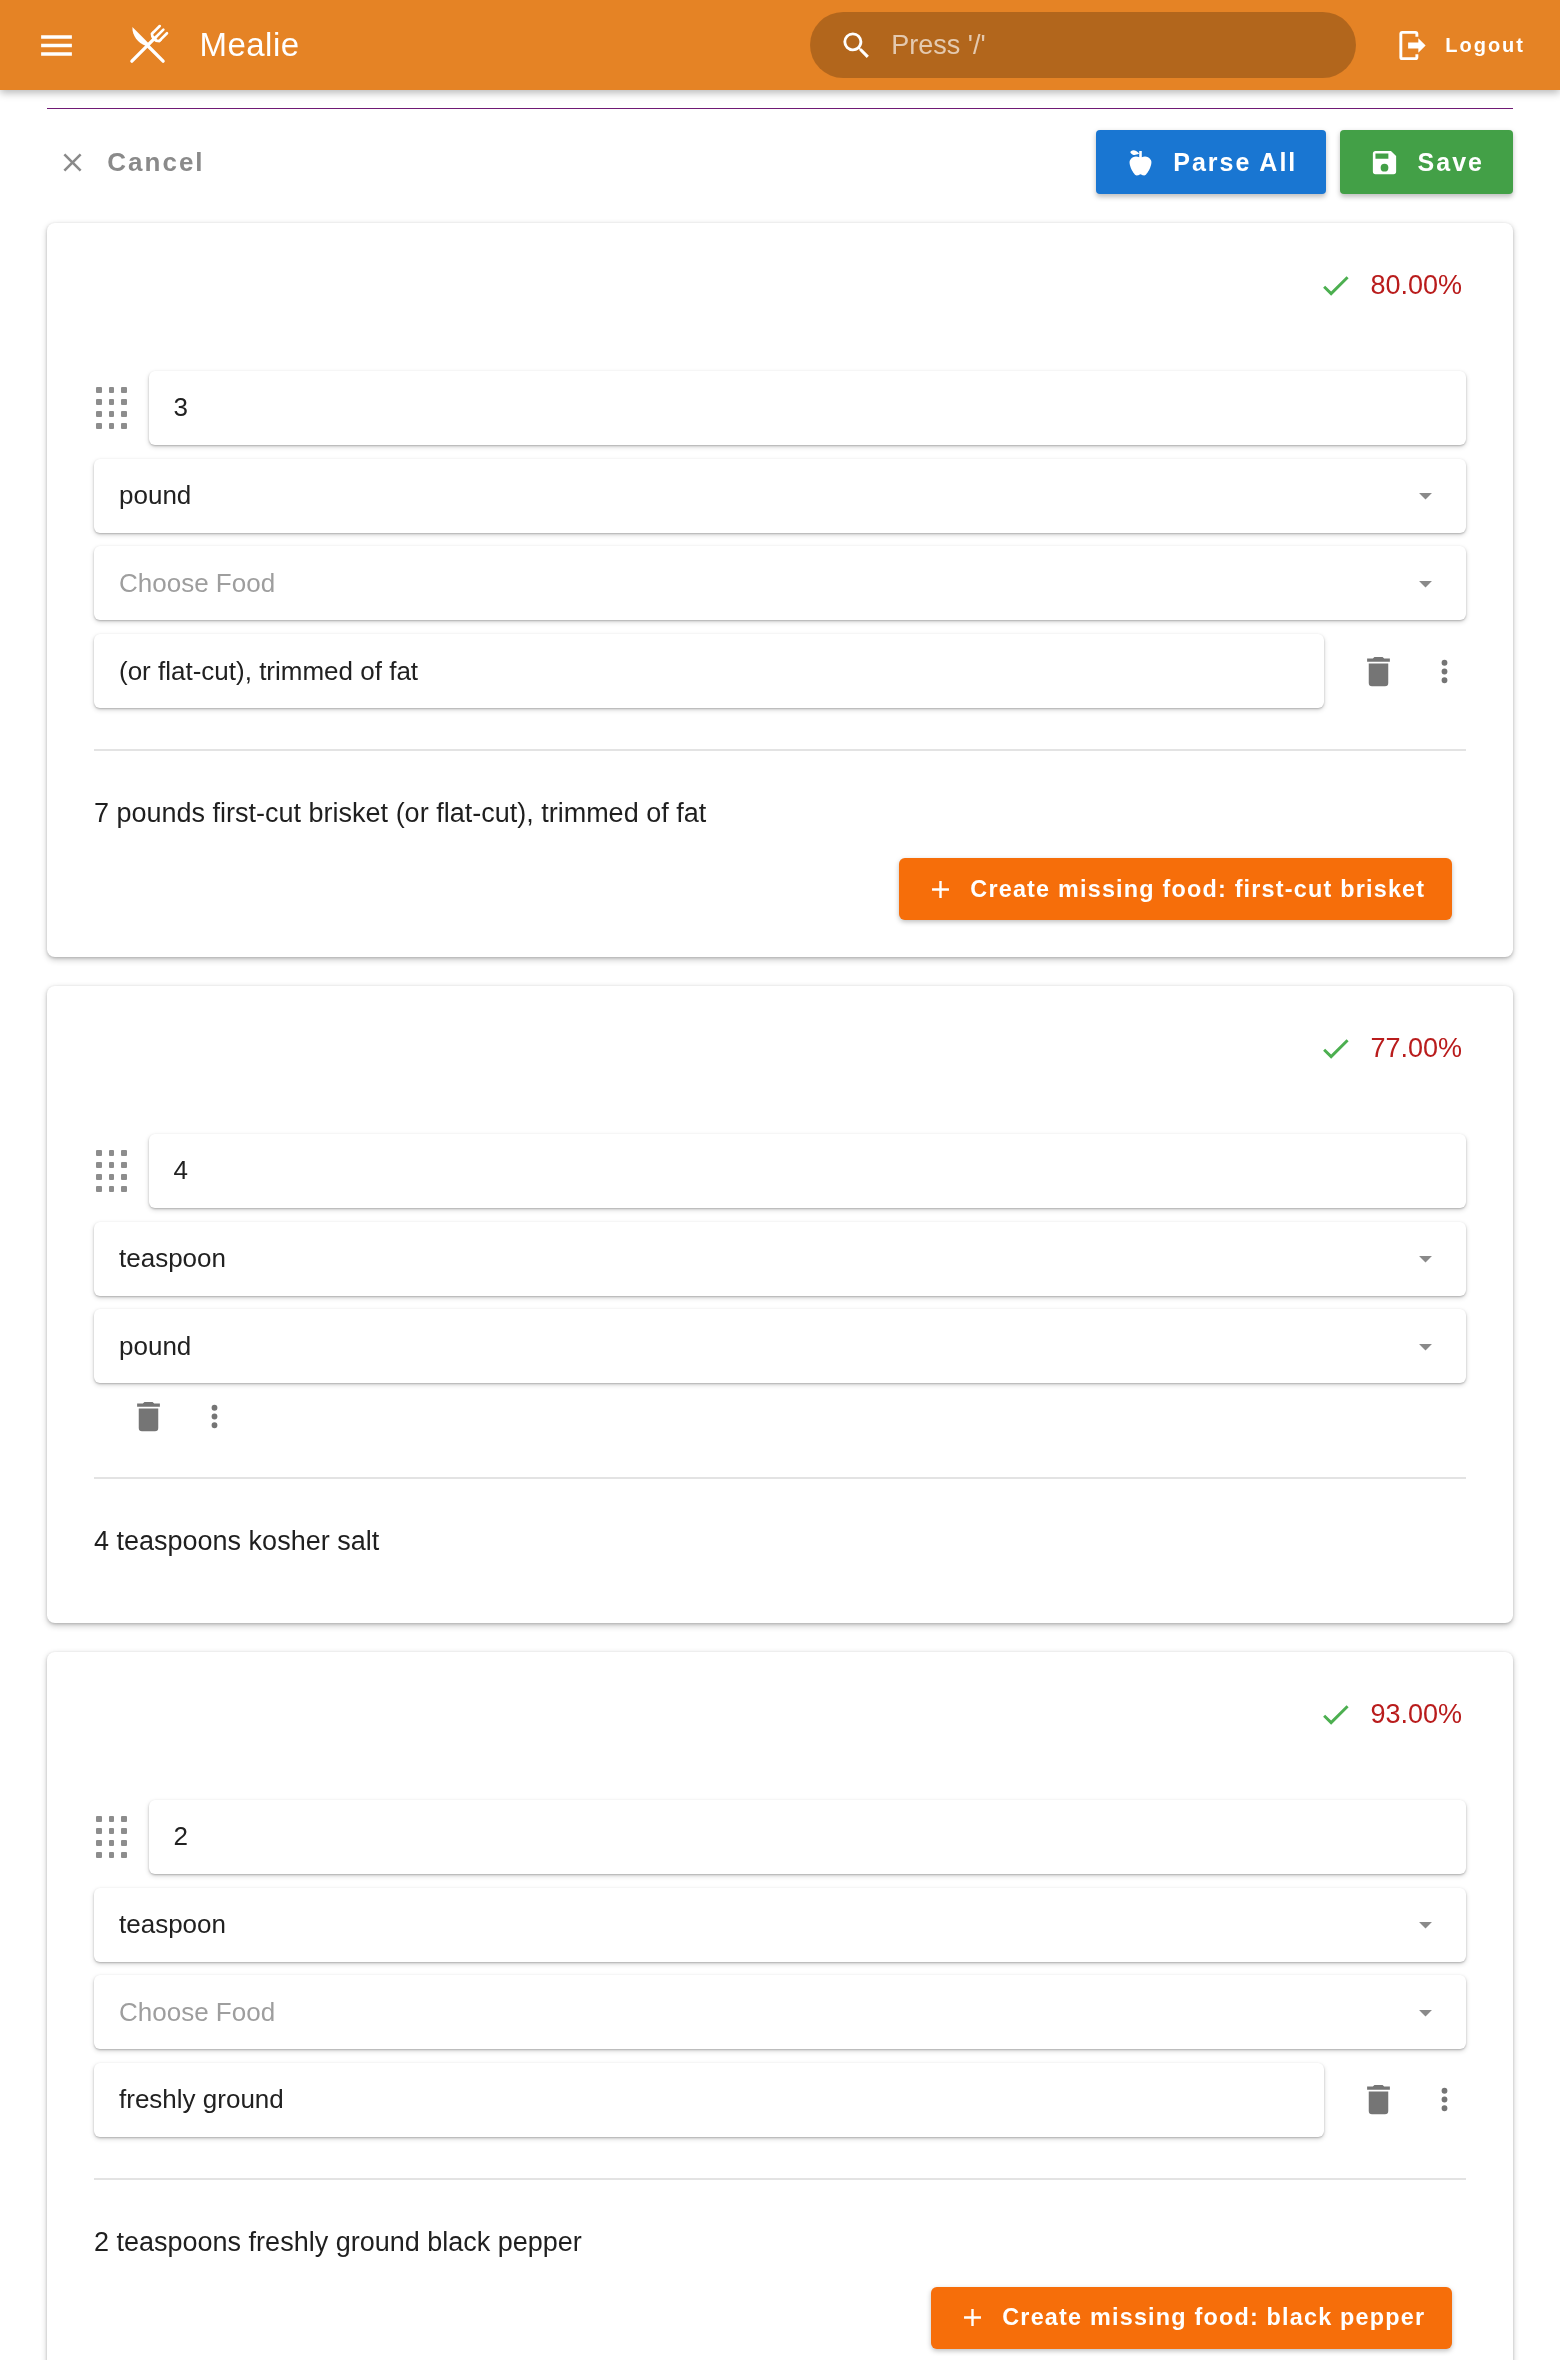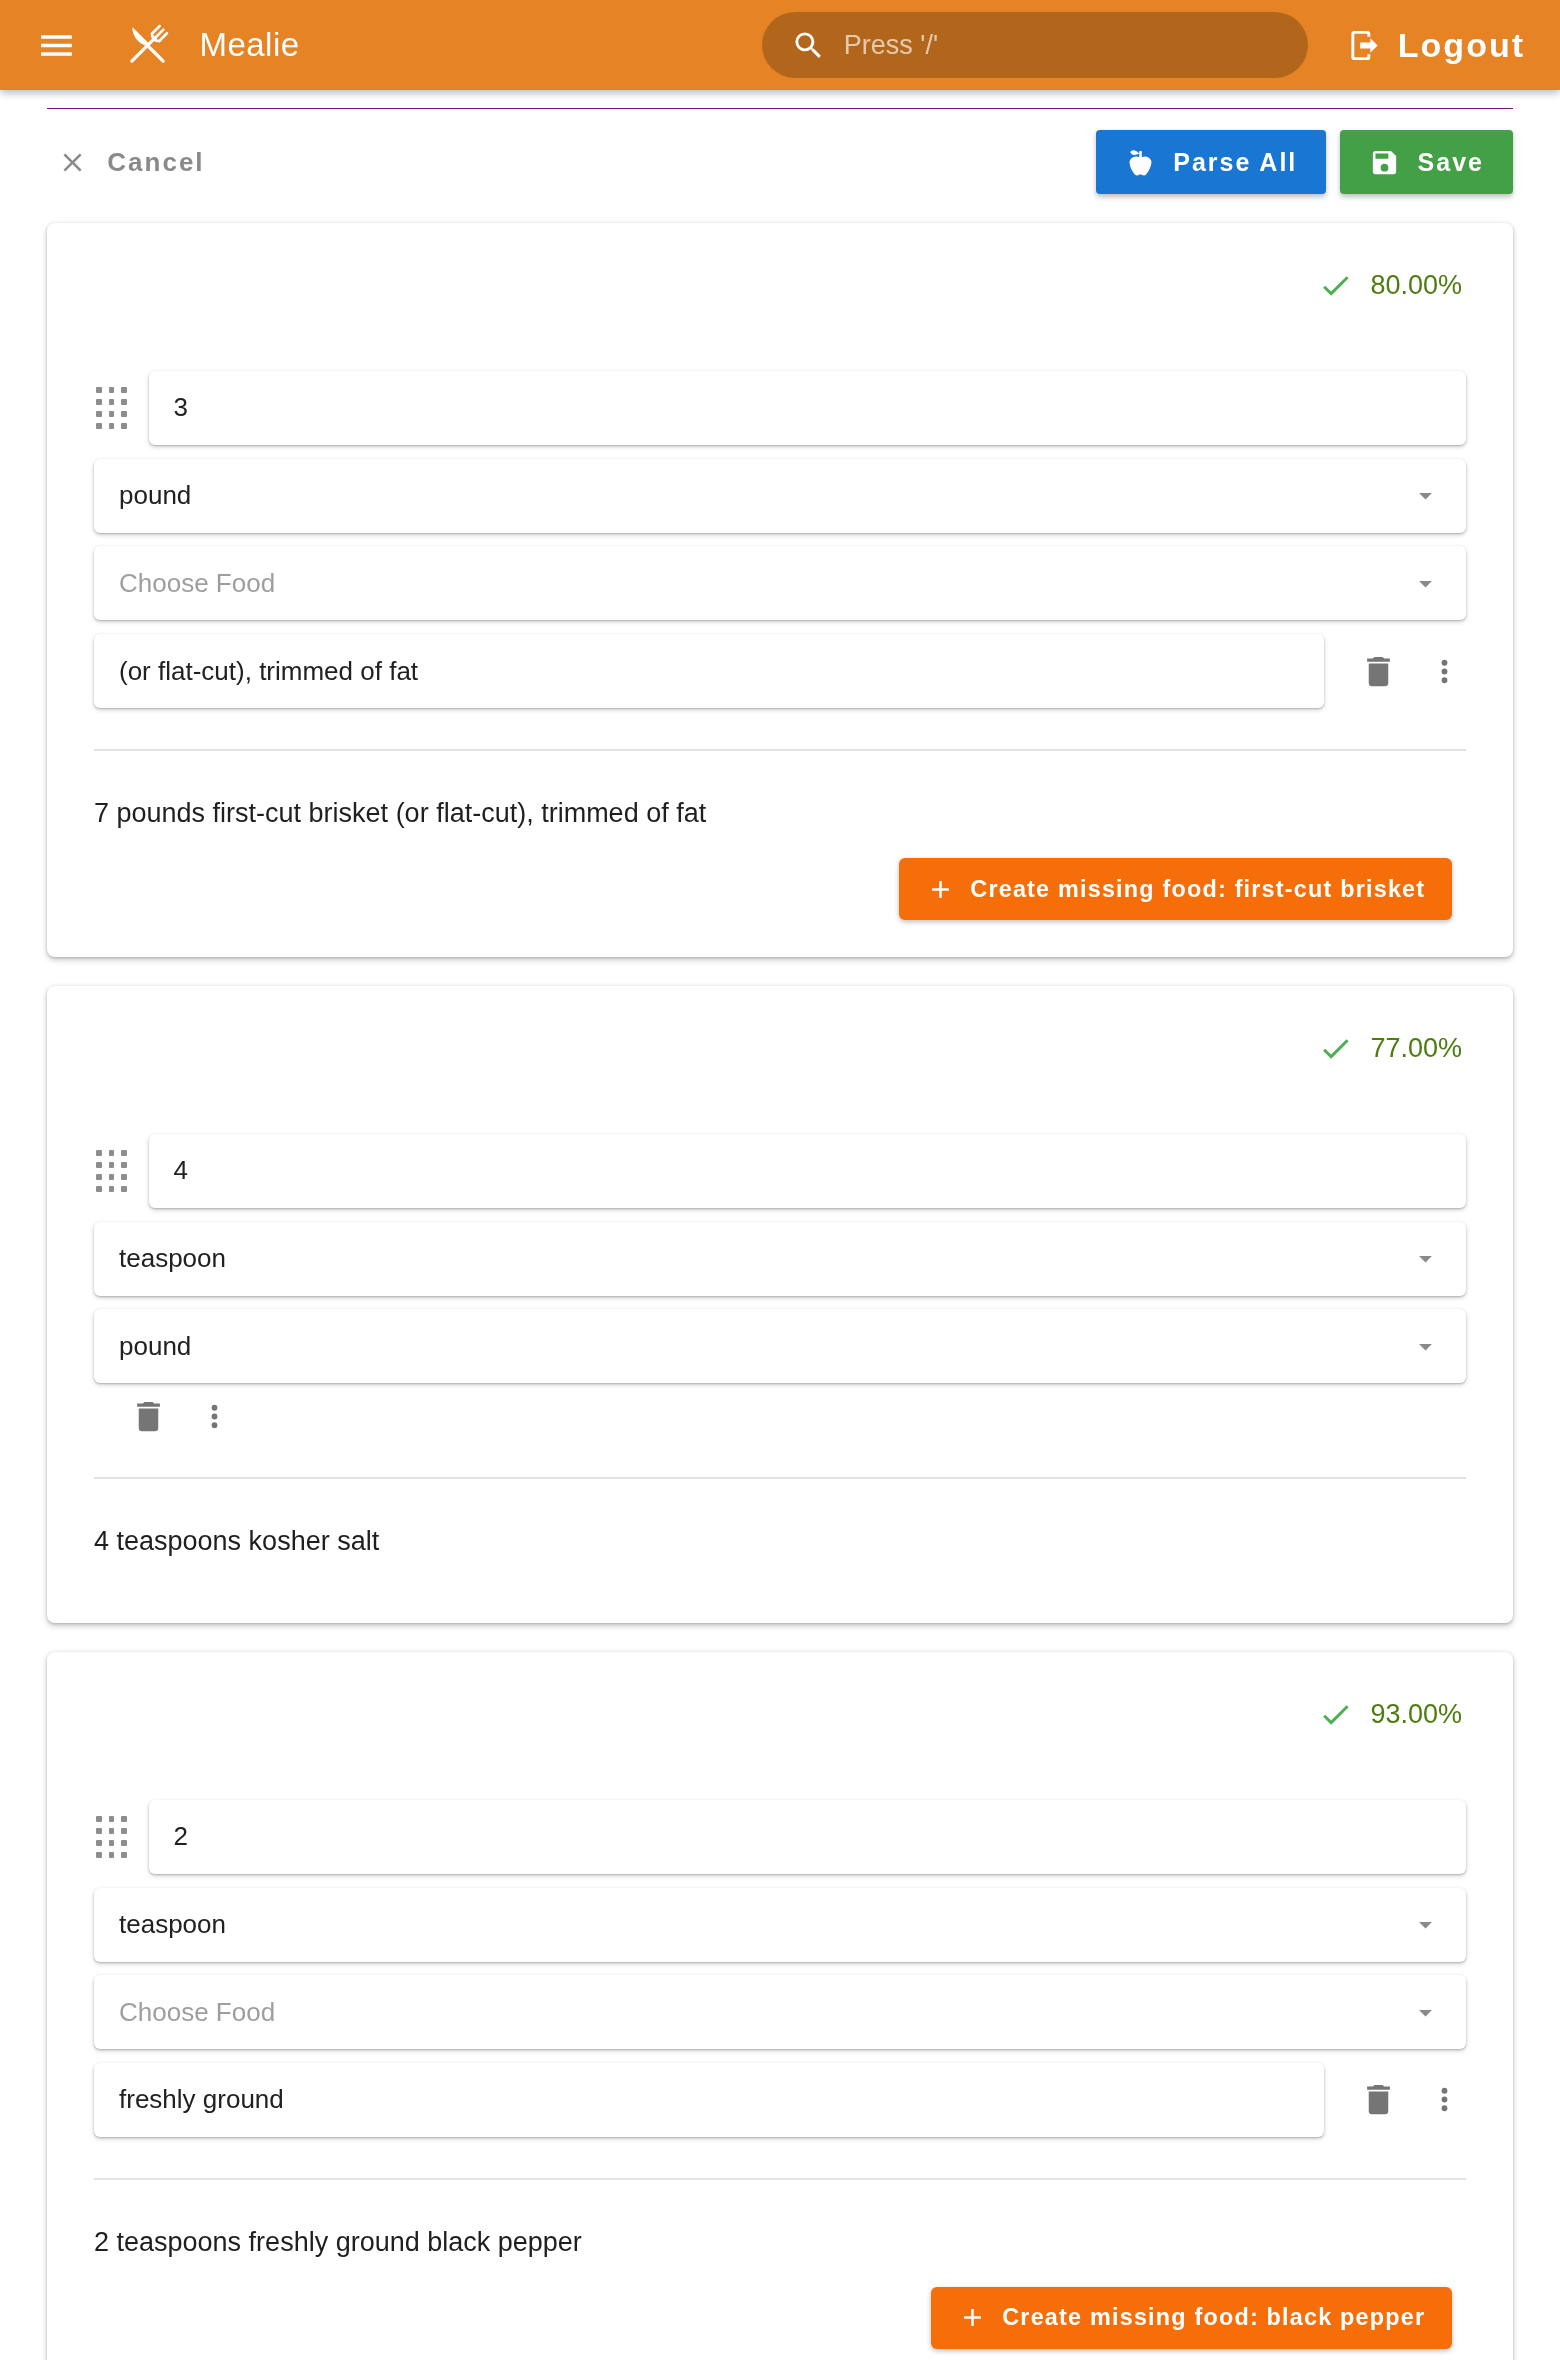--- a/index.html
+++ b/index.html
@@ -23,21 +23,21 @@
   }
   .searchbar svg { width:35px; height:35px; fill:#ffffff; flex:none; }
   .searchbar input {
     flex:1; margin-left:17.6px; background:transparent; border:none; outline:none;
     color:#ffffff; font-size:27px; font-family:"Liberation Sans", sans-serif;
   }
   .searchbar input::placeholder { color:rgba(255,255,255,0.65); }
   .logout-btn {
     margin-left:39px; background:transparent; border:none; cursor:pointer;
     display:flex; align-items:center; gap:15.6px; color:#ffffff;
-    font-size:34px; font-weight:600; letter-spacing:2px; font-family:"Liberation Sans", sans-serif;
+    font-size:20px; font-weight:600; letter-spacing:2px; font-family:"Liberation Sans", sans-serif;
   }
   .logout-btn svg { width:35px; height:35px; fill:#ffffff; }
 
   
   .toolbar-wrap { margin:17.6px 47px 0; border-top:1px solid #701a75; padding-top:21.5px; }
   .toolbar { display:flex; align-items:center; }
   .cancel-btn {
     display:flex; align-items:center; gap:19.5px; background:transparent; border:none; cursor:pointer;
     color:#8A8A8A; font-size:26px; font-weight:600; letter-spacing:2px; font-family:"Liberation Sans", sans-serif;
     padding:0 9.8px;
@@ -57,21 +57,21 @@
   
   .cards { margin:0 47px; }
   .card {
     background:#ffffff; border-radius:7.8px; margin-top:29px;
     box-shadow:0 1px 2.9px rgba(0,0,0,0.18), 0 2.9px 5.9px rgba(0,0,0,0.20);
     padding:39px 47px 37px;
   }
   .card.no-create { padding-bottom:66px; }
   .conf-row { display:flex; justify-content:flex-end; align-items:center; gap:17.6px; margin:5.9px 3.9px 68px 0; }
   .conf-row svg { width:35px; height:35px; fill:#4CAF50; }
-  .conf-row .conf { font-size:27px; color:#4d7c0f; }
+  .conf-row .conf { font-size:27px; color:#b91c1c; }
 
   .field {
     background:#ffffff; border:none; border-radius:5.9px; height:74px;
     box-shadow:0 1px 2px rgba(0,0,0,0.22), 0 2px 4.9px rgba(0,0,0,0.16);
     font-size:26px; color:#212121; font-family:"Liberation Sans", sans-serif;
     padding:0 25px; outline:none;
   }
   .qty-row { display:flex; align-items:center; }
   .drag-handle { width:35px; margin-right:19.5px; display:grid; grid-template-columns:repeat(3,5.9px); grid-auto-rows:5.9px; gap:5.9px 6.8px; justify-content:center; cursor:grab; }
   .drag-handle i { background:#8D8D8D; border-radius:1px; }

